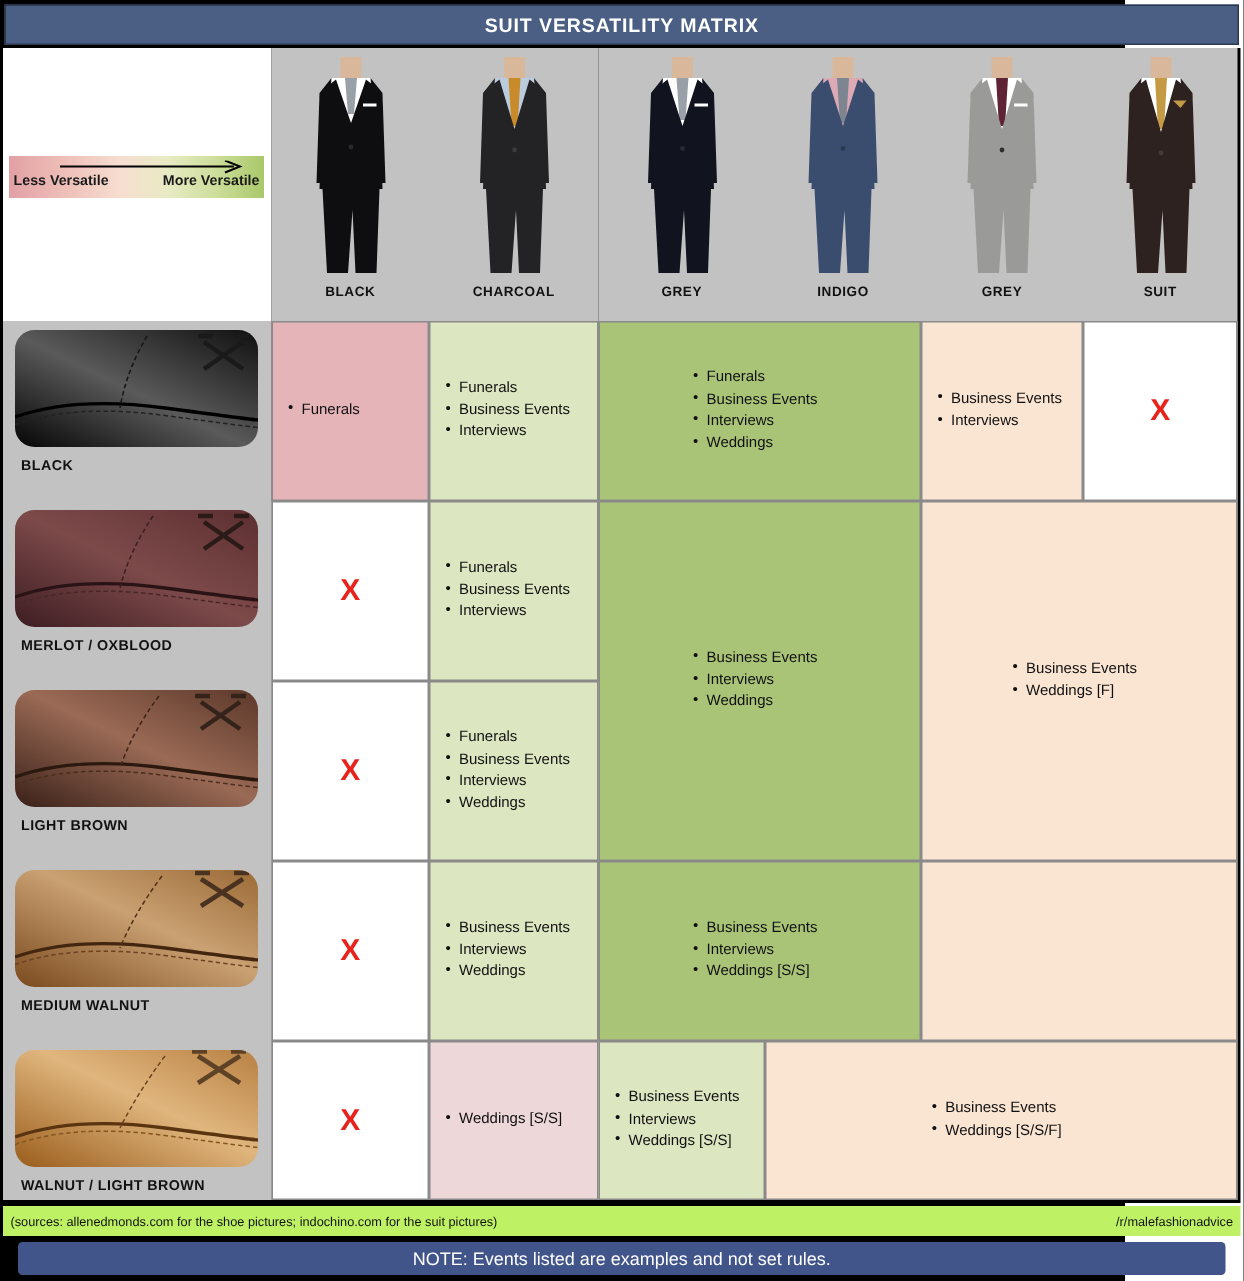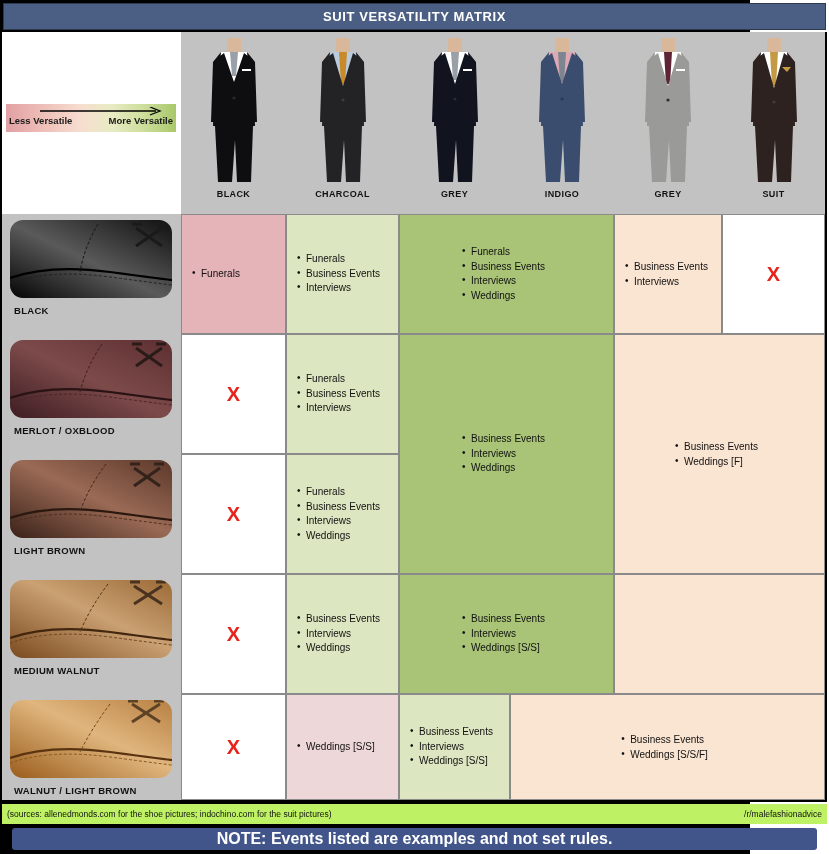--- a/index.html
+++ b/index.html
@@ -140,21 +140,21 @@
   .sources-bar span { font-size: 8.5px; color: #111; }
 
   .note-bar {
     position: absolute; left: 12px; top: 828px;
     width: 805px; height: 22px;
     background: #41558a;
     border-radius: 3px;
     display: flex; align-items: center; justify-content: center;
   }
   .note-bar span {
-    color: #ffffff; font-size: 16px; font-weight: bold;
+    color: #ffffff; font-size: 12px; font-weight: normal;
   }
 </style>
 </head>
 <body>
 
 <div class="page">
 
   <div class="title-bar">
     <span class="t">SUIT VERSATILITY MATRIX</span>
   </div>

